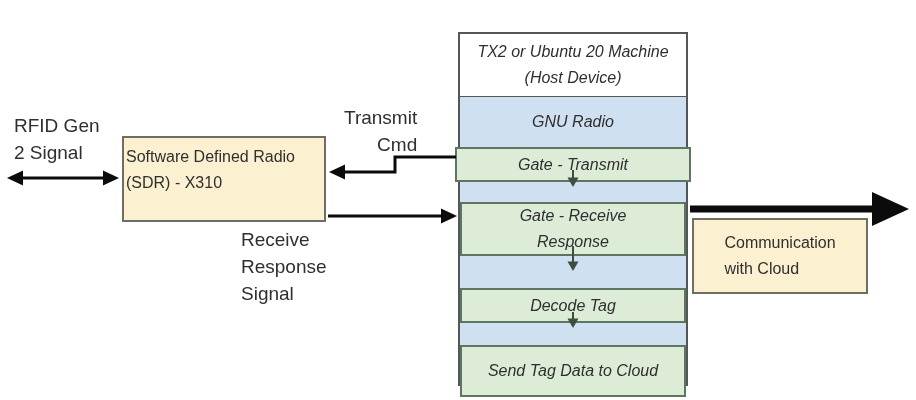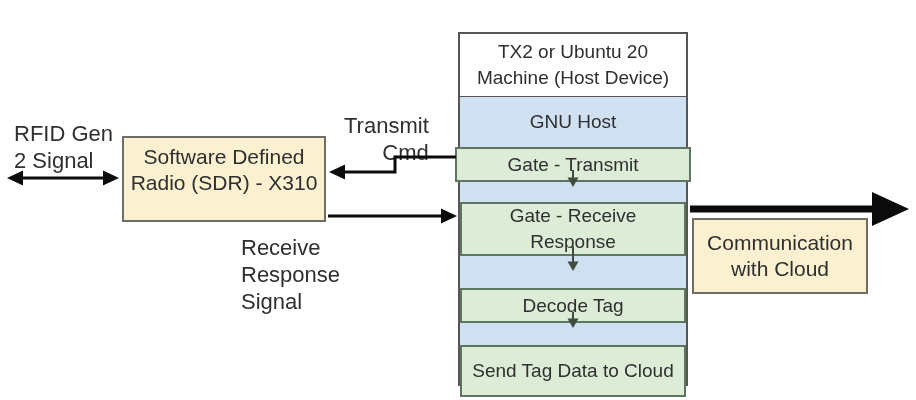--- a/index.html
+++ b/index.html
@@ -18,36 +18,34 @@
   html,body { background:#fff; }
   body { font-family:"Liberation Sans", sans-serif; color:var(--text-dark); }
   .canvas {
     position:relative;
     width:916px; height:400px;
     background:var(--background);
     overflow:hidden;
   }
   .label {
     position:absolute;
-    font-size:22px;
+    font-size:19px;
     line-height:27px;
     color:var(--text-dark);
     white-space:nowrap;
-    margin-top:8px;
   }
   .rfid-label   { left:14px;  top:112px; }
   .transmit-label { left:344px; top:104px;text-align:right; }
   .receive-label  { left:241px; top:226px; }
 
   .box {
     position:absolute;
     background:var(--cream-fill);
     border:2px solid var(--cream-border);
-    text-align:center;
-    font-size:21px;
+    font-size:16px;
     line-height:26px;
   }
   .sdr-box {
     left:122px; top:136px; width:204px; height:86px;
     padding:6px 2px 0 2px;
   }
   .cloud-box {
     left:692px; top:218px; width:176px; height:76px;
     display:flex; align-items:center; justify-content:center;
     padding:0 2px;
@@ -56,22 +54,23 @@
   .host-box {
     position:absolute;
     left:458px; top:32px; width:230px; height:354px;
     border:2px solid var(--host-border);
     background:#fff;
     display:flex; flex-direction:column;
   }
   .row {
     display:flex; align-items:center; justify-content:center;
     text-align:center;
-    font-size:19px; line-height:26px;
+    font-size:16px; line-height:26px;
     flex:0 0 auto;
+    font-style:italic;
   }
   .row-header { height:62px; background:#ffffff; padding:0 6px; }
   .row-blue   { background:var(--blue-fill); }
   .row-green  { background:var(--green-fill); border:2px solid var(--green-border); }
   .row-gnu    { height:51px; border-top:1.5px solid var(--host-border); }
   .row-gate-transmit { height:35px; margin:0 -5px; position:relative; z-index:2; }
   .row-spacer-1 { height:20px; }
   .row-gate-receive { height:54px; padding:0 20px; }
   .row-spacer-2 { height:32px; }
   .row-decode { height:35px; padding:0 36px; }
@@ -110,21 +109,21 @@
   </div>
 
   <div class="label receive-label">
     <div>Receive</div>
     <div>Response</div>
     <div>Signal</div>
   </div>
 
   <div class="host-box">
     <div class="row row-header">TX2 or Ubuntu 20 Machine (Host Device)</div>
-    <div class="row row-blue row-gnu">GNU Host</div>
+    <div class="row row-blue row-gnu">GNU Radio</div>
     <div class="row row-green row-gate-transmit">Gate - Transmit</div>
     <div class="row row-blue row-spacer-1"></div>
     <div class="row row-green row-gate-receive">Gate - Receive Response</div>
     <div class="row row-blue row-spacer-2"></div>
     <div class="row row-green row-decode">Decode Tag</div>
     <div class="row row-blue row-spacer-3"></div>
     <div class="row row-green row-send">Send Tag Data to Cloud</div>
   </div>
 
   <div class="box cloud-box">

